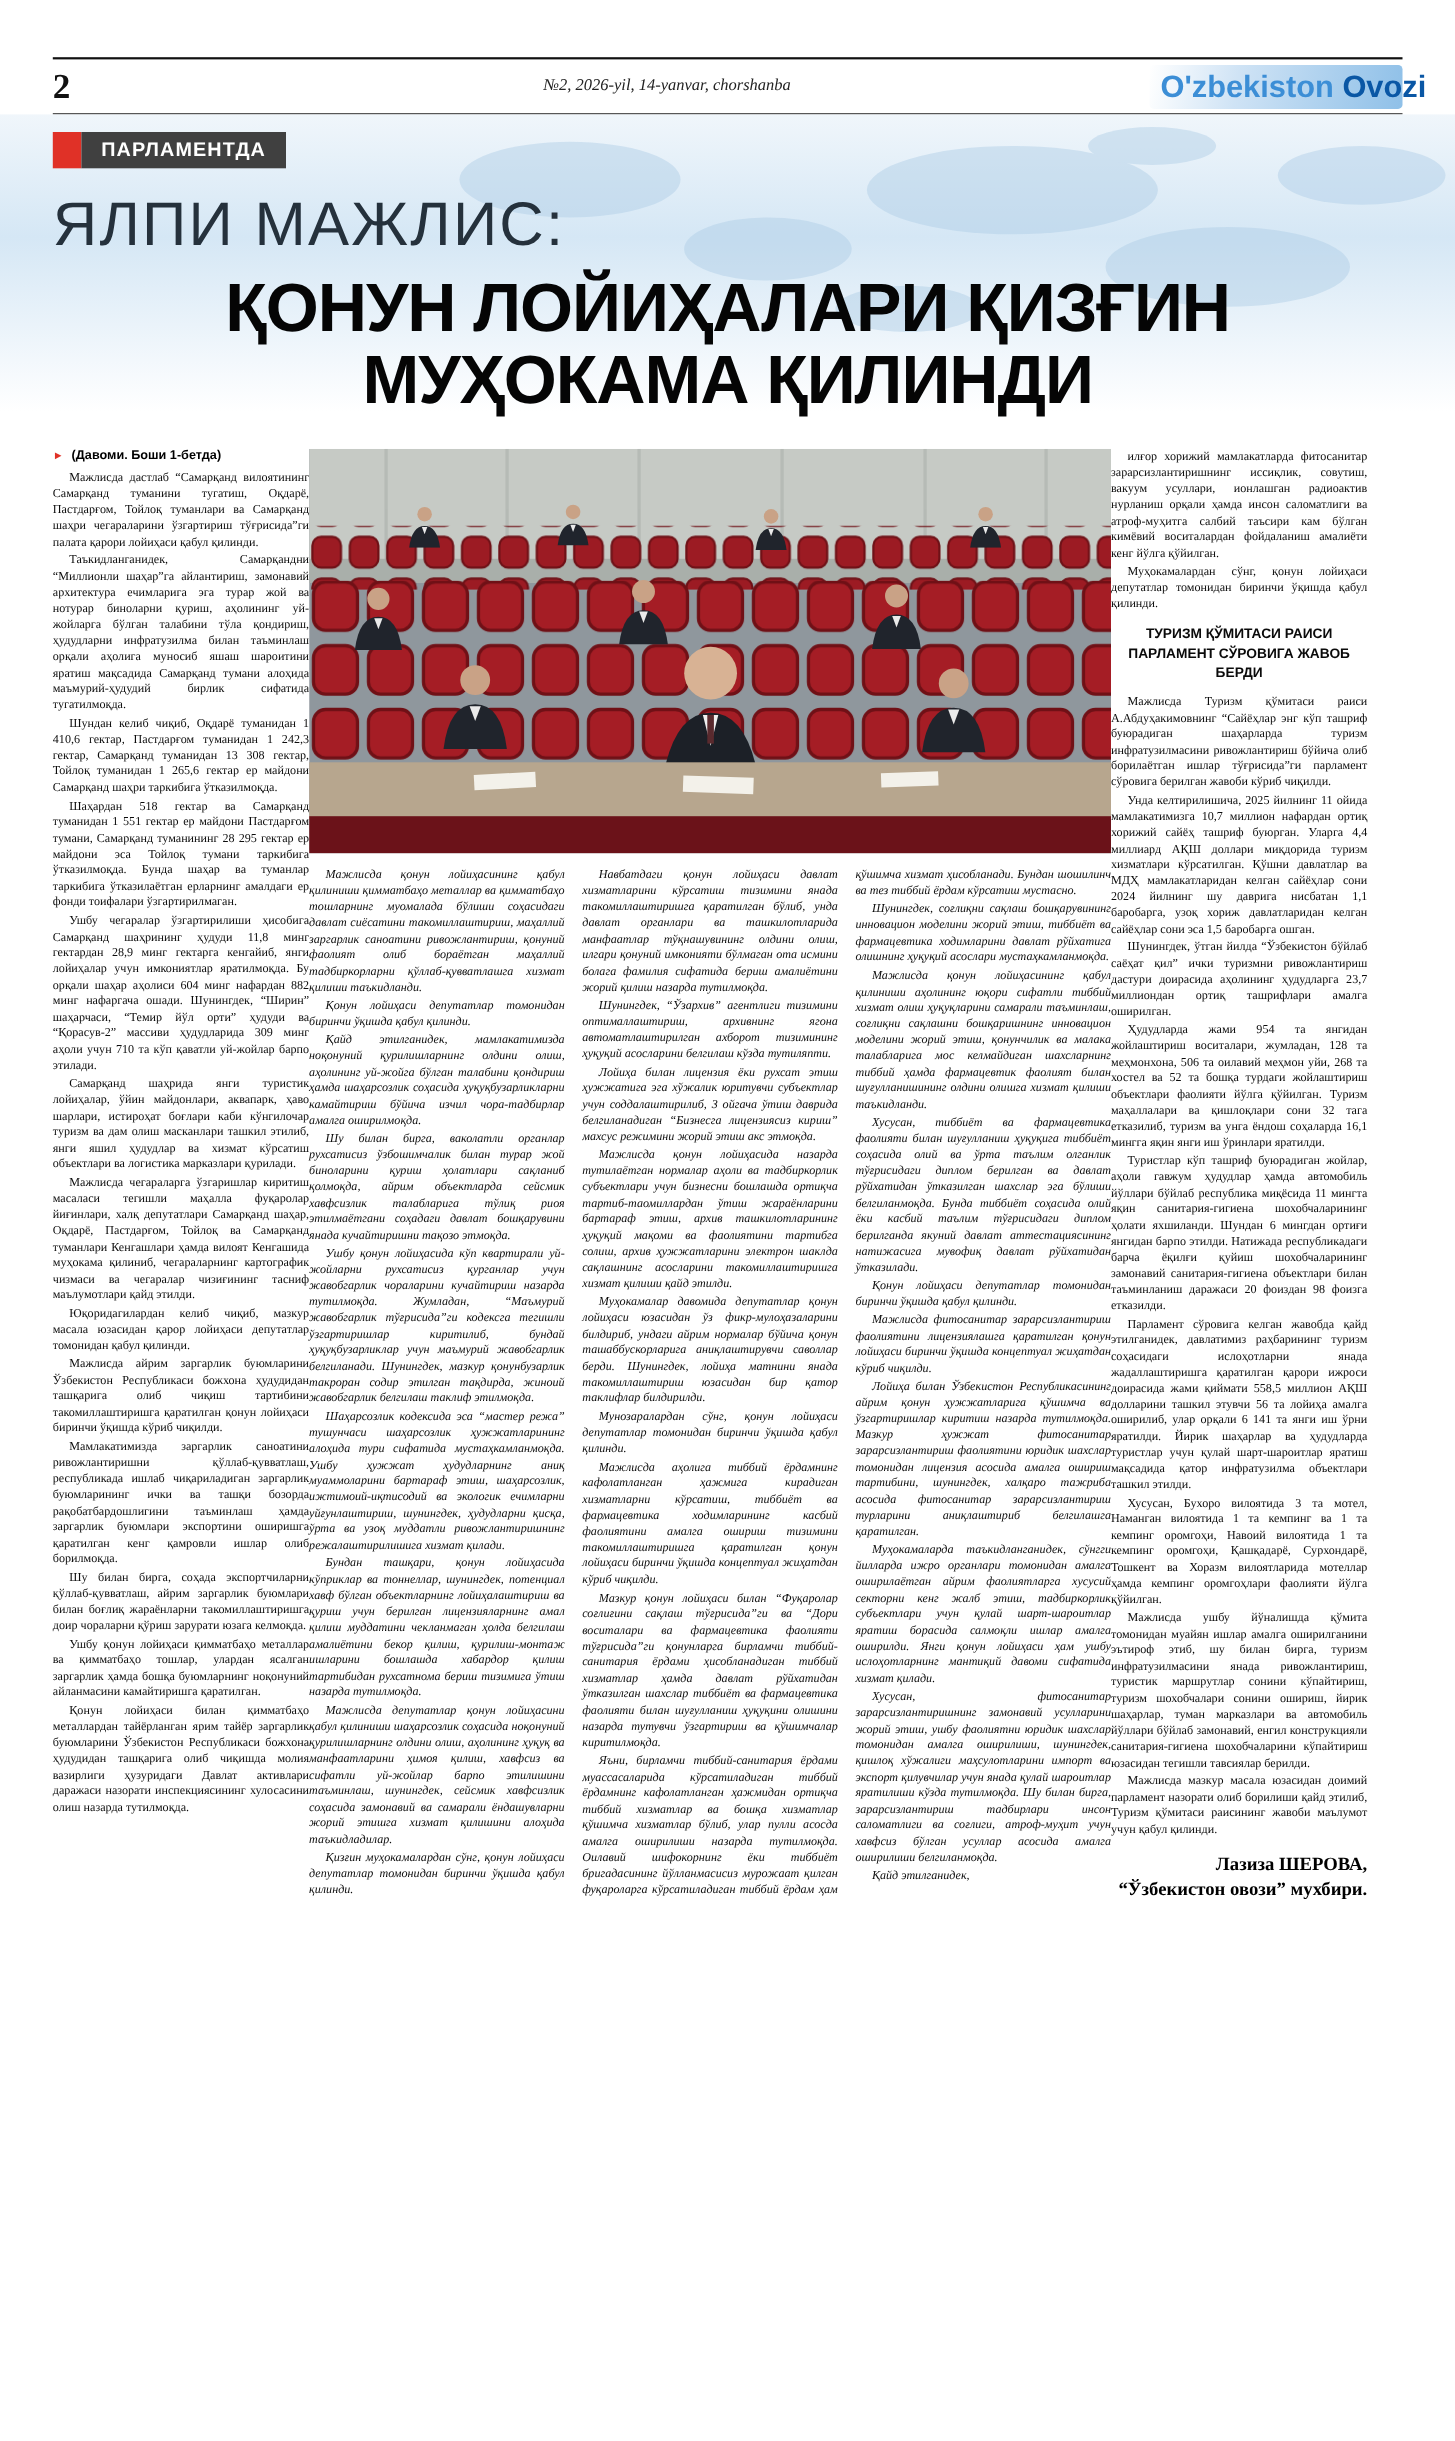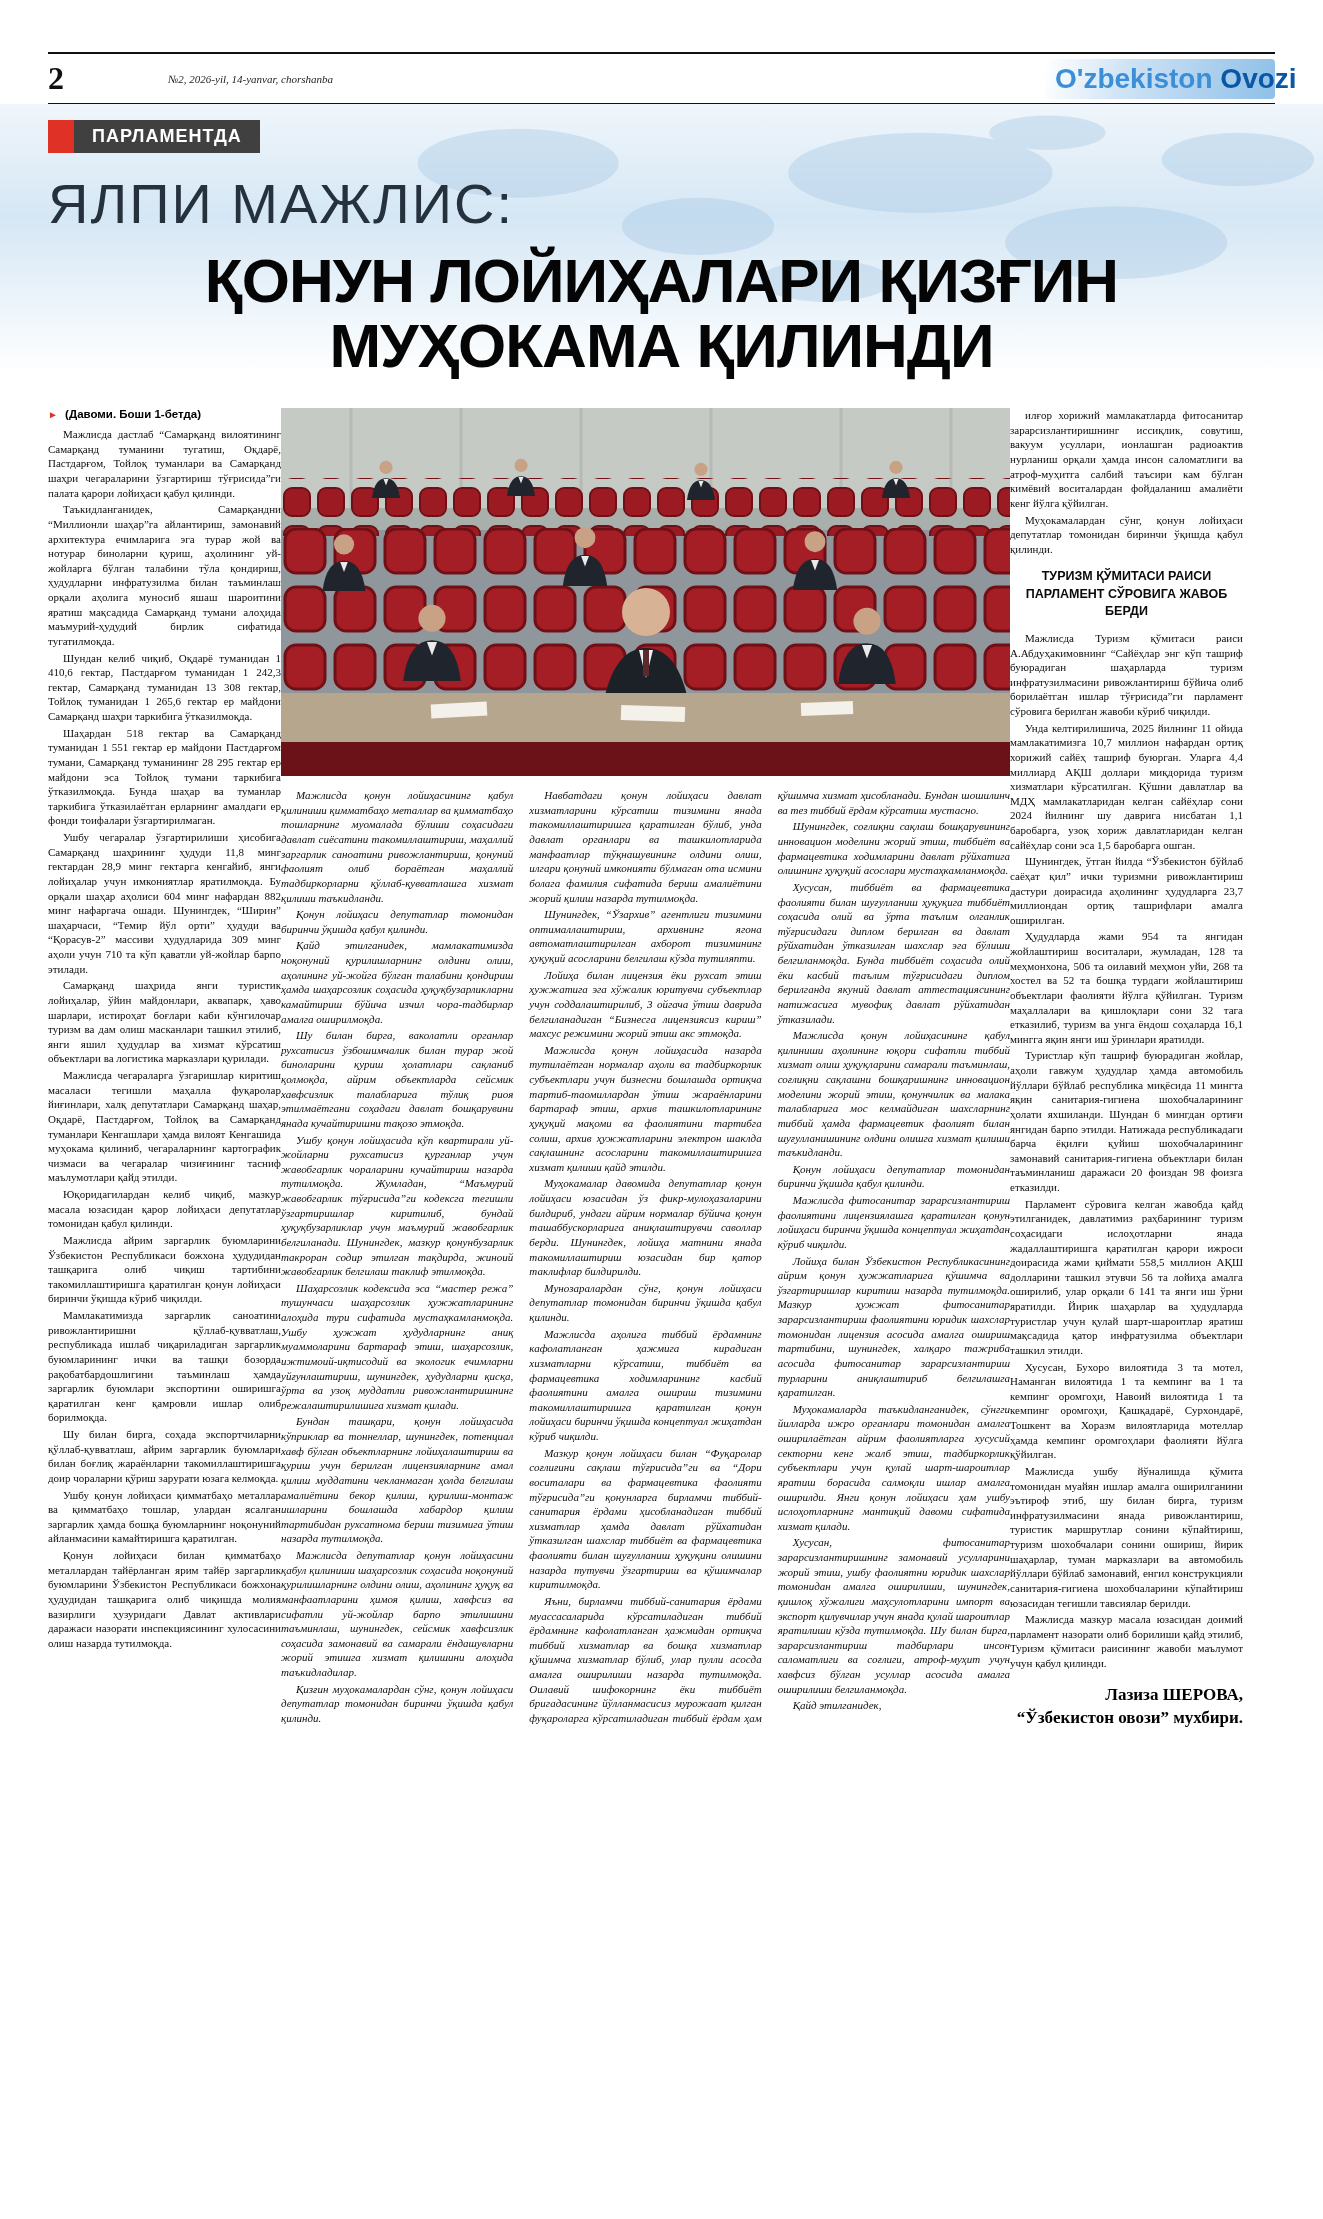--- a/index.html
+++ b/index.html
@@ -3,21 +3,21 @@
 <meta charset="utf-8">
 <style>
   * { box-sizing: border-box; margin: 0; padding: 0; }
   html,body { background:#e8e8e8; }
   body { font-family: "Liberation Serif", serif; }
   .page { width:1323px; height:2219px; background:#ffffff; position:relative; overflow:hidden; margin:0 auto; }
 
   
   .header-row { display:flex; align-items:center; margin:52px 48px 0; border-top:2px solid #111; border-bottom:1.5px solid #111; padding:4px 0; height:52px; }
   .page-num { font-size:32px; font-weight:bold; font-family:"Liberation Serif", serif; color:#111; width:120px; }
-  .issue-info { flex:1; text-align:left; font-style:italic; font-size:11px; color:#222; }
+  .issue-info { flex:1; text-align:center; font-style:italic; font-size:15px; color:#222; }
   .masthead { width:230px; text-align:center; padding:4px 10px; background:linear-gradient(100deg, rgba(188,217,242,0) 0%, #cfe3f5 35%, #8fc0e8 100%); border-radius:4px; font-family:"Liberation Sans", sans-serif; font-weight:bold; font-size:28px; white-space:nowrap; }
   .masthead .mh1 { color:#3c8ed6; }
   .masthead .mh2 { color:#0a57a5; }
 
   
   .hero { position:relative; padding:16px 48px 20px; }
   .hero-bg { position:absolute; inset:0; background:linear-gradient(180deg,#f0f6fb 0%, #d5e7f5 38%, #ffffff 92%); }
   .hero-map { position:absolute; right:0; top:0; width:72%; height:78%; opacity:.45; }
   .kicker { position:relative; display:inline-flex; align-items:stretch; margin-bottom:16px; }
   .kicker-red { width:26px; background:#e03127; }
@@ -165,22 +165,22 @@
           <p class="para">Навбатдаги қонун лойиҳаси давлат хизматларини кўрсатиш тизимини янада такомиллаштиришга қаратилган бўлиб, унда давлат органлари ва ташкилотларида манфаатлар тўқнашувининг олдини олиш, илгари қонуний имконияти бўлмаган ота исмини болага фамилия сифатида бериш амалиётини жорий қилиш назарда тутилмоқда.</p>
           <p class="para">Шунингдек, “Ўзархив” агентлиги тизимини оптималлаштириш, архивнинг ягона автоматлаштирилган ахборот тизимининг ҳуқуқий асосларини белгилаш кўзда тутиляпти.</p>
           <p class="para">Лойиҳа билан лицензия ёки рухсат этиш ҳужжатига эга хўжалик юритувчи субъектлар учун соддалаштирилиб, 3 ойгача ўтиш даврида белгиланадиган “Бизнесга лицензиясиз кириш” махсус режимини жорий этиш акс этмоқда.</p>
           <p class="para">Мажлисда қонун лойиҳасида назарда тутилаётган нормалар аҳоли ва тадбиркорлик субъектлари учун бизнесни бошлашда ортиқча тартиб-таомиллардан ўтиш жараёнларини бартараф этиш, архив ташкилотларининг ҳуқуқий мақоми ва фаолиятини тартибга солиш, архив ҳужжатларини электрон шаклда сақлашнинг асосларини такомиллаштиришга хизмат қилиши қайд этилди.</p>
           <p class="para">Муҳокамалар давомида депутатлар қонун лойиҳаси юзасидан ўз фикр-мулоҳазаларини билдириб, ундаги айрим нормалар бўйича қонун ташаббускорларига аниқлаштирувчи саволлар берди. Шунингдек, лойиҳа матнини янада такомиллаштириш юзасидан бир қатор таклифлар билдирилди.</p>
           <p class="para">Мунозаралардан сўнг, қонун лойиҳаси депутатлар томонидан биринчи ўқишда қабул қилинди.</p>
           <p class="para">Мажлисда аҳолига тиббий ёрдамнинг кафолатланган ҳажмига кирадиган хизматларни кўрсатиш, тиббиёт ва фармацевтика ходимларининг касбий фаолиятини амалга ошириш тизимини такомиллаштиришга қаратилган қонун лойиҳаси биринчи ўқишда концептуал жиҳатдан кўриб чиқилди.</p>
           <p class="para">Мазкур қонун лойиҳаси билан “Фуқаролар соғлиғини сақлаш тўғрисида”ги ва “Дори воситалари ва фармацевтика фаолияти тўғрисида”ги қонунларга бирламчи тиббий-санитария ёрдами ҳисобланадиган тиббий хизматлар ҳамда давлат рўйхатидан ўтказилган шахслар тиббиёт ва фармацевтика фаолияти билан шуғулланиш ҳуқуқини олишини назарда тутувчи ўзгартириш ва қўшимчалар киритилмоқда.</p>
           <p class="para">Яъни, бирламчи тиббий-санитария ёрдами муассасаларида кўрсатиладиган тиббий ёрдамнинг кафолатланган ҳажмидан ортиқча тиббий хизматлар ва бошқа хизматлар қўшимча хизматлар бўлиб, улар пулли асосда амалга оширилиши назарда тутилмоқда. Оилавий шифокорнинг ёки тиббиёт бригадасининг йўлланмасисиз мурожаат қилган фуқароларга кўрсатиладиган тиббий ёрдам ҳам қўшимча хизмат ҳисобланади. Бундан шошилинч ва тез тиббий ёрдам кўрсатиш мустасно.</p>
           <p class="para">Шунингдек, соғлиқни сақлаш бошқарувининг инновацион моделини жорий этиш, тиббиёт ва фармацевтика ходимларини давлат рўйхатига олишнинг ҳуқуқий асослари мустаҳкамланмоқда.</p>
+          <p class="para">Мажлисда қонун лойиҳасининг қабул қилиниши аҳолининг юқори сифатли тиббий хизмат олиш ҳуқуқларини самарали таъминлаш, соғлиқни сақлашни бошқаришнинг инновацион моделини жорий этиш, қонунчилик ва малака талабларига мос келмайдиган шахсларнинг тиббий ҳамда фармацевтик фаолият билан шуғулланишининг олдини олишга хизмат қилиши таъкидланди.</p>
           <p class="para">Хусусан, тиббиёт ва фармацевтика фаолияти билан шуғулланиш ҳуқуқига тиббиёт соҳасида олий ва ўрта таълим олганлик тўғрисидаги диплом берилган ва давлат рўйхатидан ўтказилган шахслар эга бўлиши белгиланмоқда. Бунда тиббиёт соҳасида олий ёки касбий таълим тўғрисидаги диплом берилганда якуний давлат аттестациясининг натижасига мувофиқ давлат рўйхатидан ўтказилади.</p>
-          <p class="para">Мажлисда қонун лойиҳасининг қабул қилиниши аҳолининг юқори сифатли тиббий хизмат олиш ҳуқуқларини самарали таъминлаш, соғлиқни сақлашни бошқаришнинг инновацион моделини жорий этиш, қонунчилик ва малака талабларига мос келмайдиган шахсларнинг тиббий ҳамда фармацевтик фаолият билан шуғулланишининг олдини олишга хизмат қилиши таъкидланди.</p>
           <p class="para">Қонун лойиҳаси депутатлар томонидан биринчи ўқишда қабул қилинди.</p>
           <p class="para">Мажлисда фитосанитар зарарсизлантириш фаолиятини лицензиялашга қаратилган қонун лойиҳаси биринчи ўқишда концептуал жиҳатдан кўриб чиқилди.</p>
           <p class="para">Лойиҳа билан Ўзбекистон Республикасининг айрим қонун ҳужжатларига қўшимча ва ўзгартиришлар киритиш назарда тутилмоқда. Мазкур ҳужжат фитосанитар зарарсизлантириш фаолиятини юридик шахслар томонидан лицензия асосида амалга ошириш тартибини, шунингдек, халқаро тажриба асосида фитосанитар зарарсизлантириш турларини аниқлаштириб белгилашга қаратилган.</p>
           <p class="para">Муҳокамаларда таъкидланганидек, сўнгги йилларда ижро органлари томонидан амалга оширилаётган айрим фаолиятларга хусусий секторни кенг жалб этиш, тадбиркорлик субъектлари учун қулай шарт-шароитлар яратиш борасида салмоқли ишлар амалга оширилди. Янги қонун лойиҳаси ҳам ушбу ислоҳотларнинг мантиқий давоми сифатида хизмат қилади.</p>
           <p class="para">Хусусан, фитосанитар зарарсизлантиришнинг замонавий усулларини жорий этиш, ушбу фаолиятни юридик шахслар томонидан амалга оширилиши, шунингдек, қишлоқ хўжалиги маҳсулотларини импорт ва экспорт қилувчилар учун янада қулай шароитлар яратилиши кўзда тутилмоқда. Шу билан бирга, зарарсизлантириш тадбирлари инсон саломатлиги ва соғлиги, атроф-муҳит учун хавфсиз бўлган усуллар асосида амалга оширилиши белгиланмоқда.</p>
           <p class="para">Қайд этилганидек,</p>
         </div>
     </div>
 
     <div class="colE">

